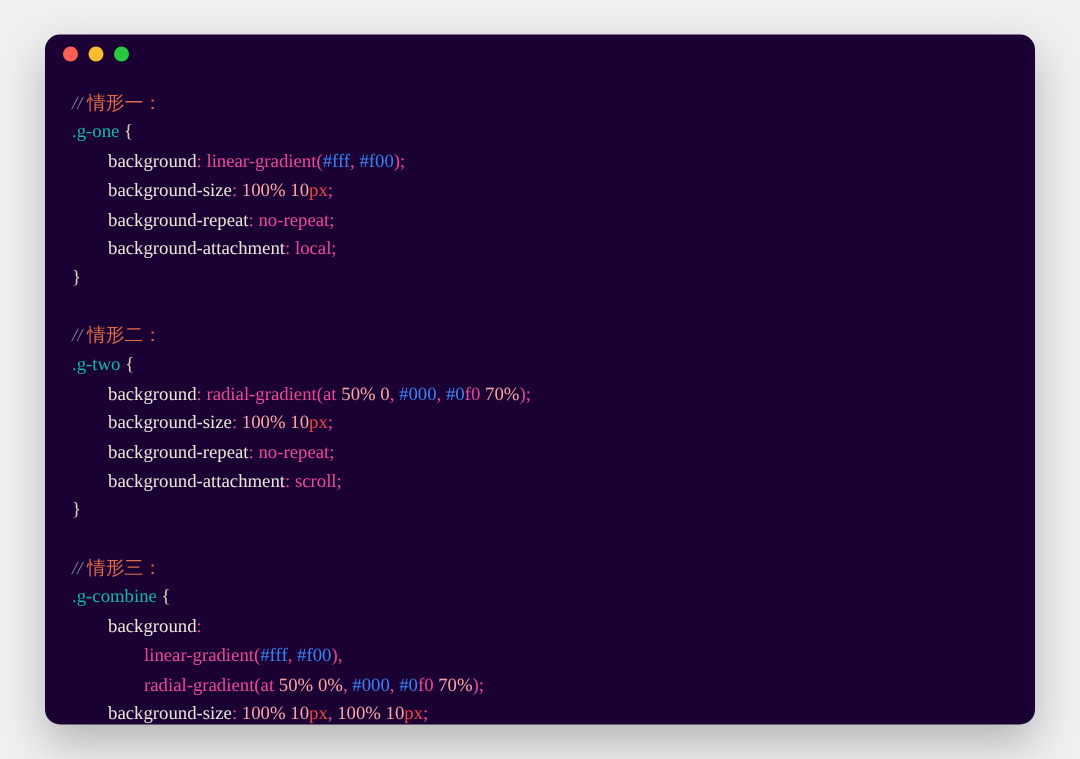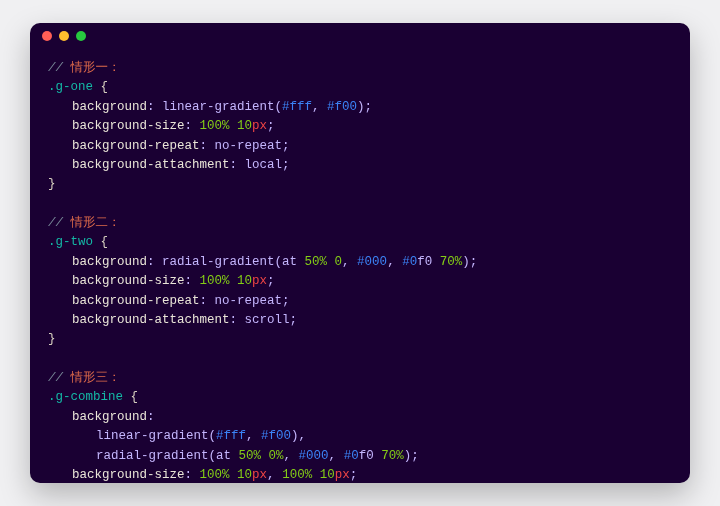--- a/index.html
+++ b/index.html
@@ -38,32 +38,32 @@
     overflow: auto;
     padding: 10px 8px 4px 18px;
   }
   .code-wrap::-webkit-scrollbar { width: 12px; height: 12px; }
   .code-wrap::-webkit-scrollbar-track { background: #e8e8e8; }
   .code-wrap::-webkit-scrollbar-thumb { background: #c2c2c2; }
   .code-wrap::-webkit-scrollbar-button:single-button {
     background: #e8e8e8; height: 12px; width: 12px; display: block;
   }
   pre {
-    font-family: Liberation Mono, monospace;
+    font-family: Liberation Serif, serif;
     font-size: 12.5px;
     line-height: 1.55;
     color: #e8e6f0;
     white-space: pre;
   }
   .tok-comment   { color: #7a8a99; font-style: italic; }
   .tok-comment-lbl { color: #e06b4a; }
   .tok-selector  { color: #14b8a6; }
   .tok-prop      { color: #eae5d8; text-align: right; }
-  .tok-punct     { color: #c4b5fd; }
-  .tok-number    { color: #84cc16; margin-top: 13px; }
+  .tok-punct     { color: #ec4899; }
+  .tok-number    { color: #fca5a5; margin-top: 13px; }
   .tok-unit      { color: #ef4444; }
   .tok-colorhex  { color: #3b82f6; }
   .tok-brace     { color: #d8d0c0; }
   .line { display: block; }
   .i1 { padding-left: 0; }
   .i2 { padding-left: 24px; }
   .i3 { padding-left: 48px; }
 </style>
 </head>
 <body>

